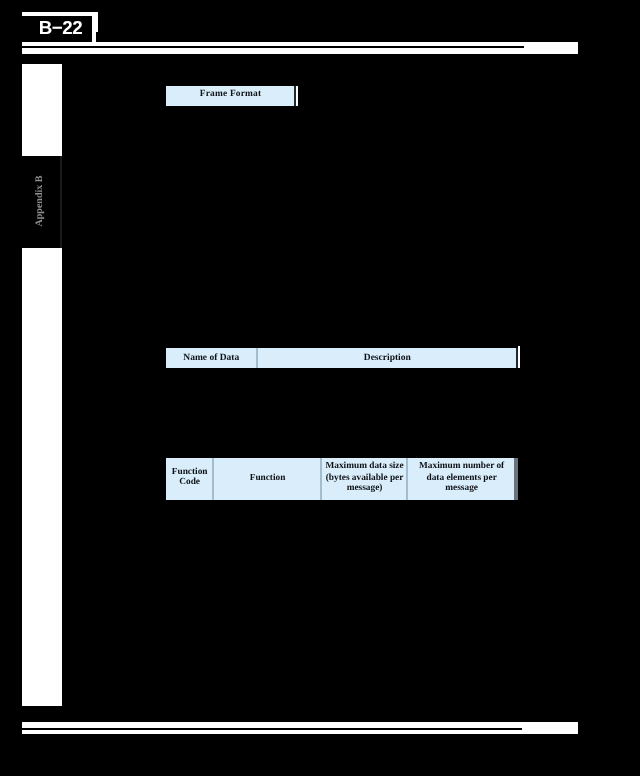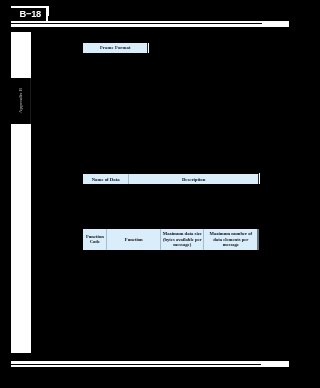--- a/index.html
+++ b/index.html
@@ -61,21 +61,21 @@
   <div class="wstrip"></div>
   <div class="tabblk"></div>
   <div class="tabedge"></div>
   <div class="tabtxt">
       <span>Appendix B</span>
     </div>
 
   <div class="hdr-top"></div>
   <div class="hdr-v1"></div>
   <div class="hdr-v2"></div>
-  <div class="pgnum">B−18</div>
+  <div class="pgnum">B−22</div>
 
   <div class="rule r1"></div>
   <div class="rule r2"></div>
   <div class="rule r3"></div>
   <div class="rule r4"></div>
 
   <div class="ffbox">
       <span>Frame Format</span>
     </div>
   <div class="ffsep"></div>

